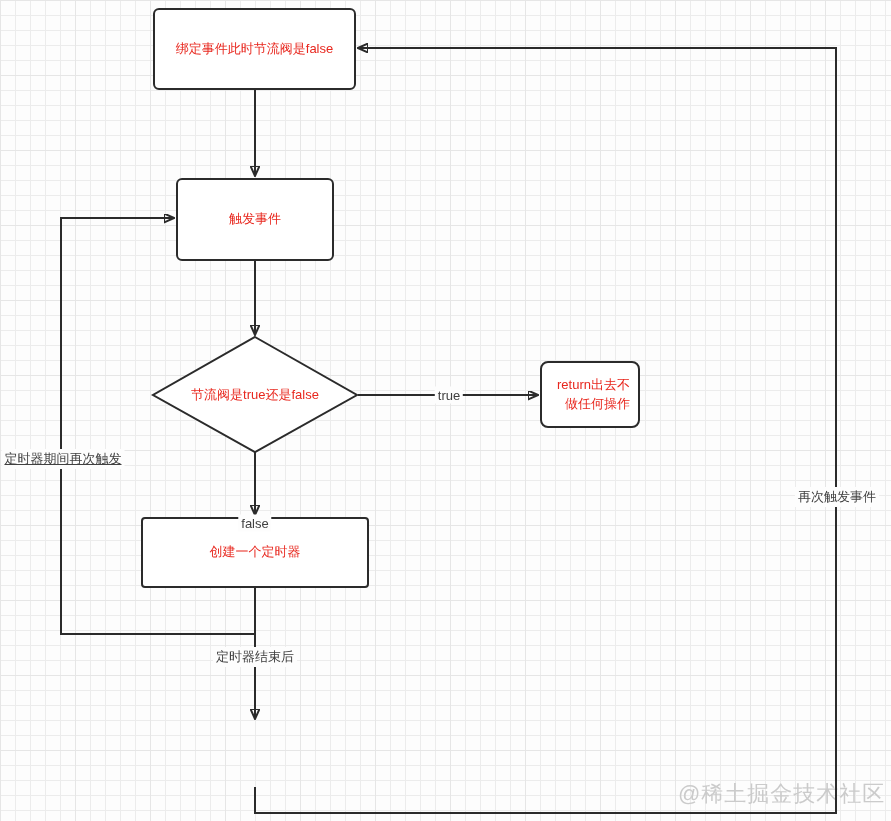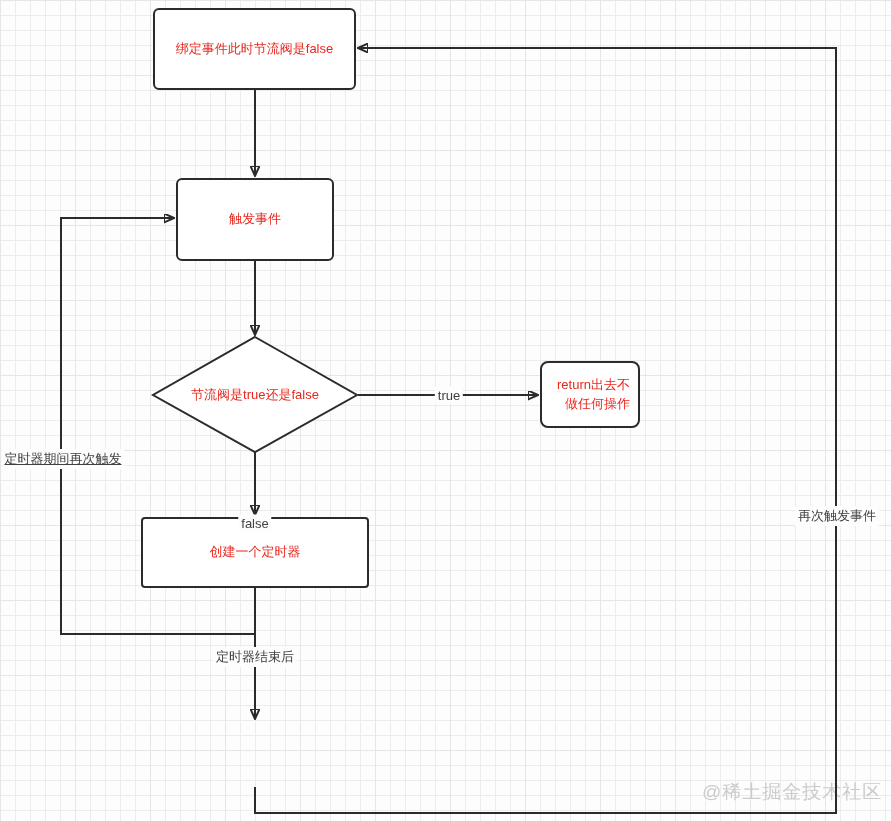--- a/index.html
+++ b/index.html
@@ -37,22 +37,22 @@
   }
   svg.edges{position:absolute; left:0; top:0;}
   svg.edges path, svg.edges polygon{fill:none; stroke:var(--line); stroke-width:2;}
   svg.edges polygon.shape{fill:#ffffff;}
   .edge-label{
     position:absolute; transform:translate(-50%,-50%);
     background:var(--bg); padding:1px 3px;
     font-size:13px; color:#404040; white-space:nowrap;
   }
   .watermark{
-    position:absolute; left:702px; top:779px;
-    font-size:19px; letter-spacing:1px; color:var(--wm); white-space:nowrap;
+    position:absolute; left:678px; top:779px;
+    font-size:22px; letter-spacing:1px; color:var(--wm); white-space:nowrap;
   }
 </style>
 </head>
 <body>
 
 <div class="canvas">
 
   <div class="watermark">@稀土掘金技术社区</div>
 
   <div class="node red" id="node-trigger">
@@ -89,15 +89,15 @@
     <path d="M255,634 H61 V218 H174" marker-end="url(#arr)"></path>
     <path d="M255,787 V813 H836 V48 H358" marker-end="url(#arr)"></path>
   </svg>
 
   <div class="diamond-label">节流阀是true还是false</div>
 
   <div class="edge-label" style="left:449px; top:395px;">true</div>
   <div class="edge-label" style="left:255px; top:486px;margin-top:37px;">false</div>
   <div class="edge-label" style="left:255px; top:657px;">定时器结束后</div>
   <div class="edge-label" style="left:63px; top:459px;text-decoration:underline;">定时器期间再次触发</div>
-  <div class="edge-label" style="left:837px; top:497px;margin-top:19px;">再次触发事件</div>
+  <div class="edge-label" style="left:837px; top:497px;">再次触发事件</div>
 
 </div>
 
 </body></html>

